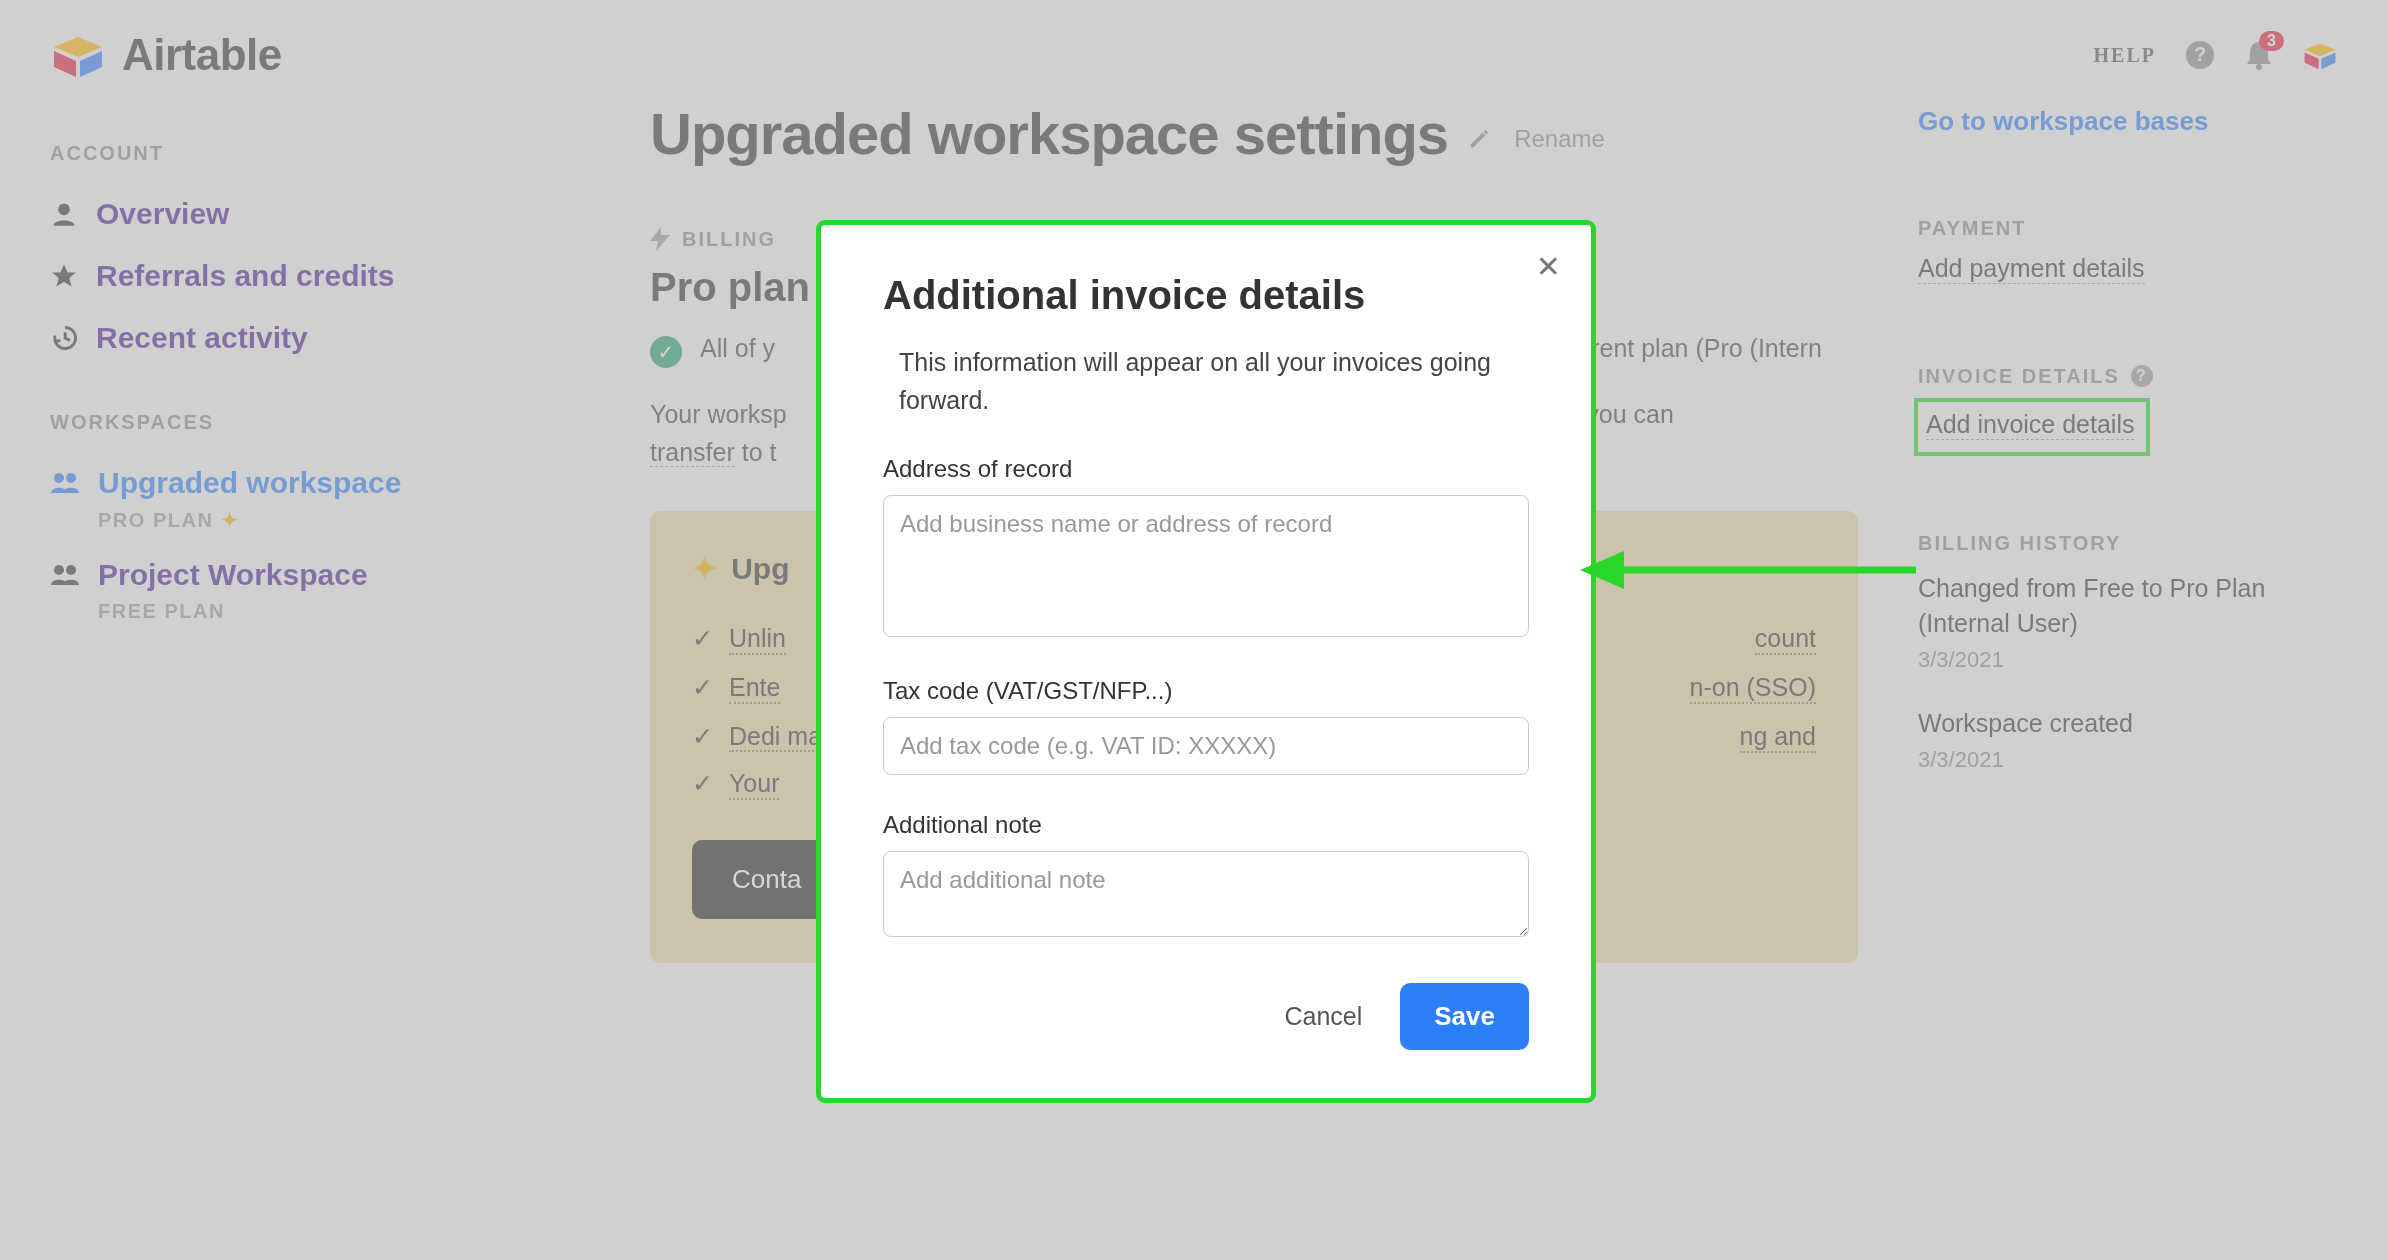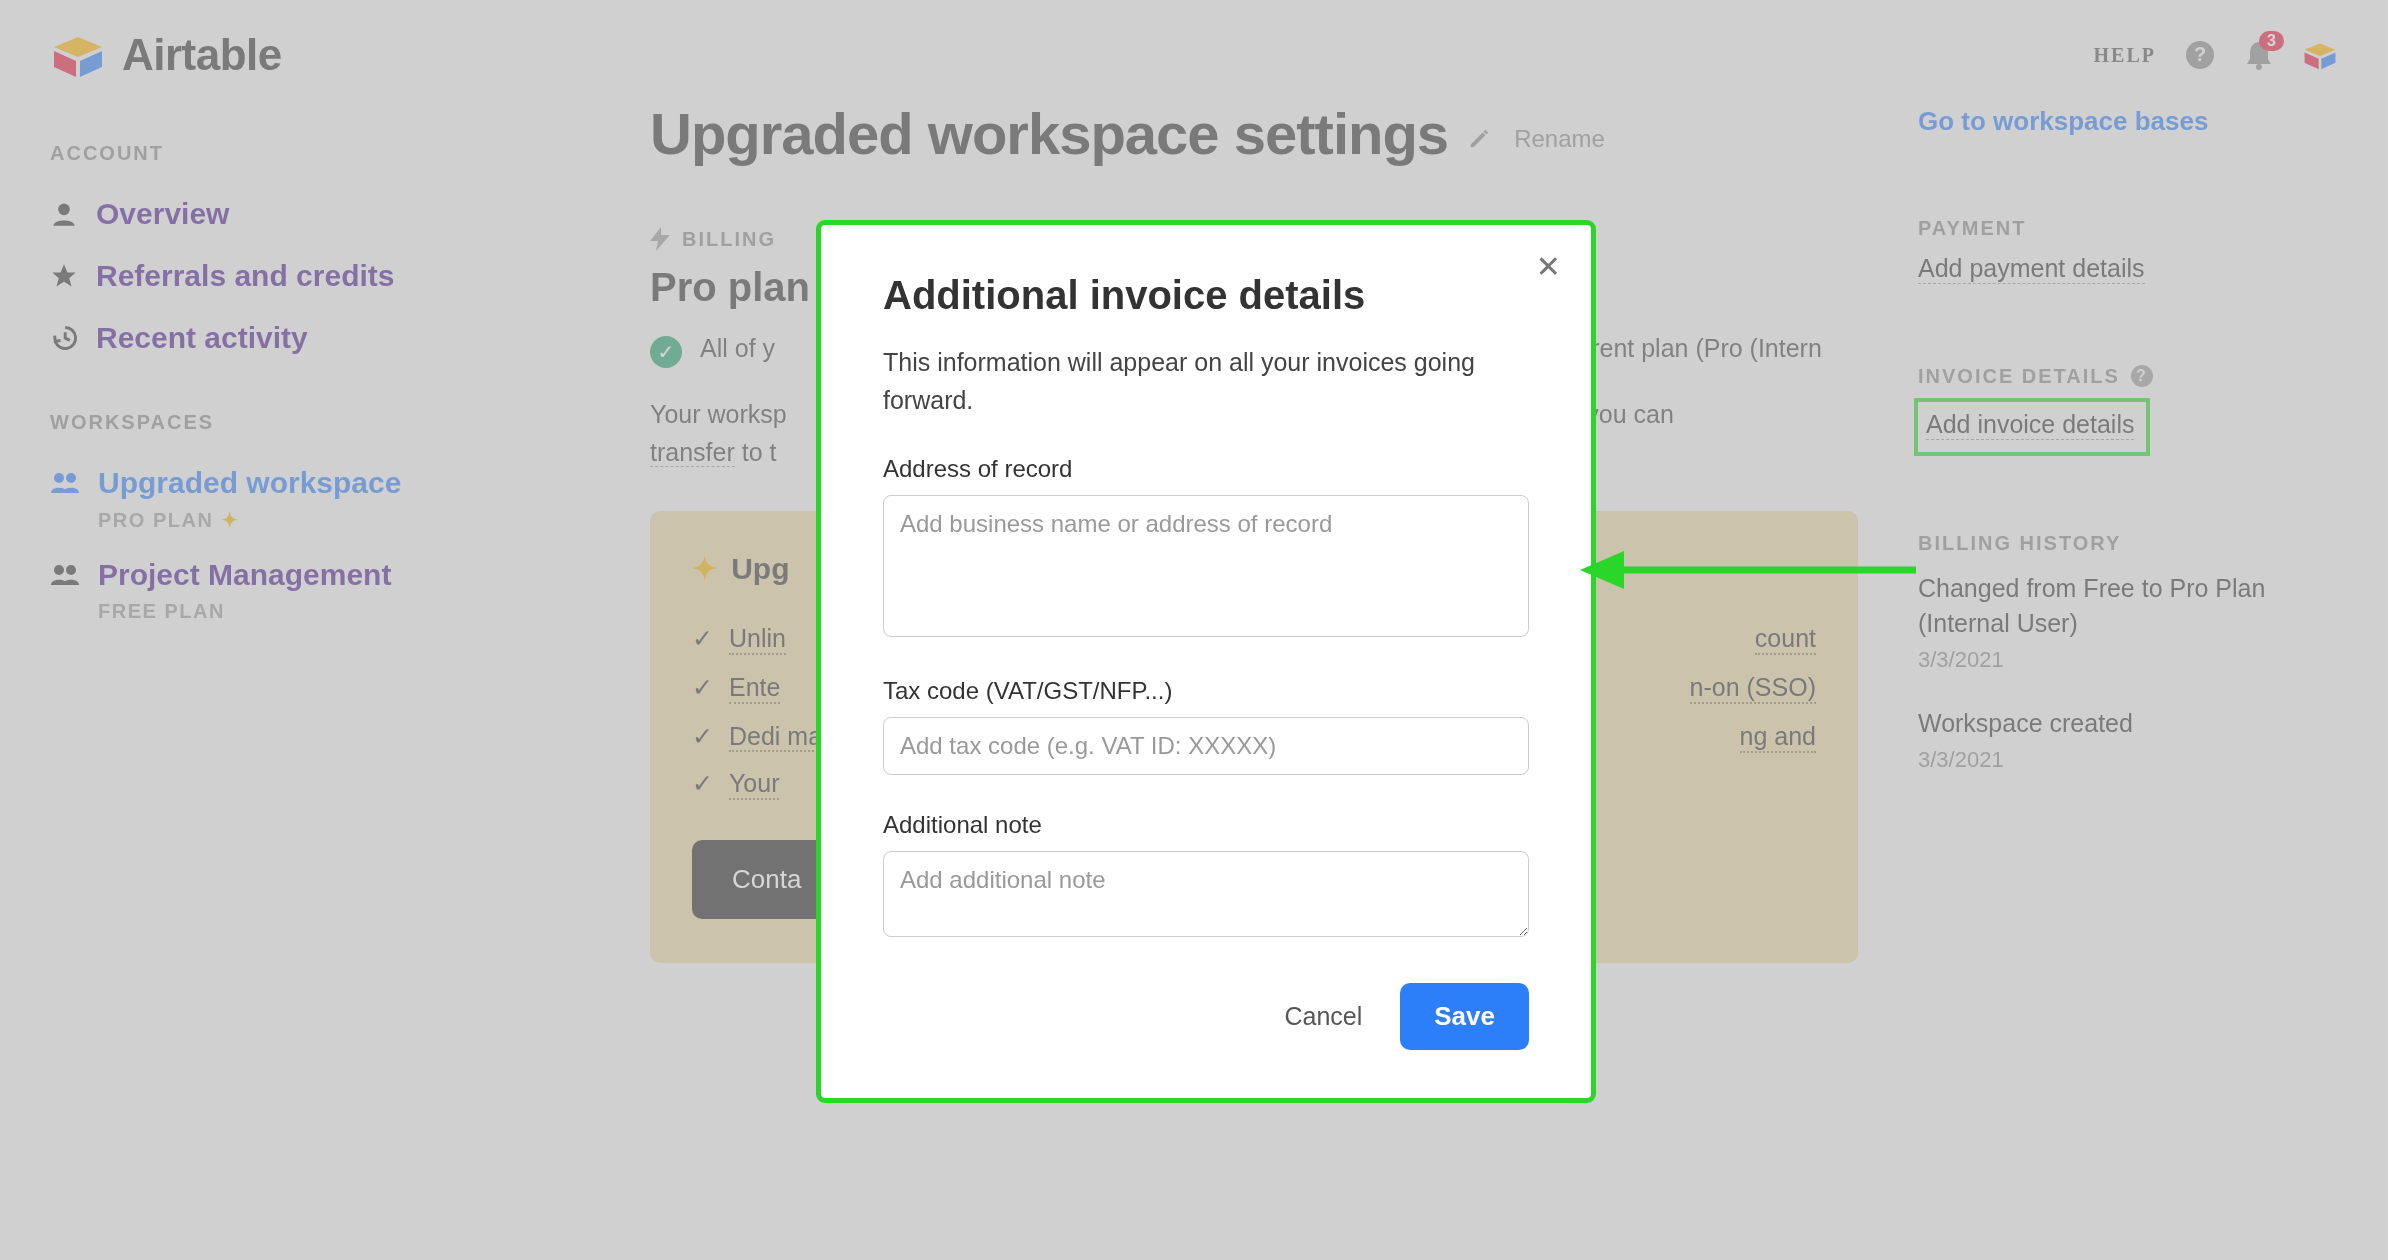--- a/index.html
+++ b/index.html
@@ -195,21 +195,21 @@
     width: 770px;
     background:#fff;
     border-radius:4px;
     outline: 5px solid #29d629;
     padding: 48px 62px 48px 62px;
   }
   .modal-close {
     position:absolute; top:24px; right:30px; font-size:30px; color:#777;
   }
   .modal-title { font-size:40px; font-weight:700; color:#333; }
-  .modal-desc { font-size:25px; color:#444; margin-top:26px; line-height:1.5; }
+  .modal-desc { font-size:25px; color:#444; margin-top:26px; line-height:1.5;margin-left:16px; }
   .field-label { font-size:24px; color:#333; margin-top:36px; margin-bottom:12px; }
   .textarea {
     width:100%; border:1.5px solid #ccc; border-radius:8px;
     padding: 14px 16px; font-size:24px; color:#333; resize:none;
     font-family:inherit;
   }
   .textarea::placeholder, .input::placeholder { color:#999; }
   .input {
     width:100%; border:1.5px solid #ccc; border-radius:8px;
     padding: 14px 16px; font-size:24px; color:#333;
@@ -316,21 +316,21 @@
         <span class="sparkle">✦</span>
       </div>
 
       <div class="side-item">
         <svg width="30" height="24" viewBox="0 0 30 24">
               <circle cx="9" cy="7" r="5" fill="#333"></circle>
               <circle cx="21" cy="7" r="5" fill="#333"></circle>
               <path d="M1 22 C1 15 17 15 17 22 Z" fill="#333"></path>
               <path d="M13 22 C13 15 29 15 29 22 Z" fill="#333"></path>
             </svg>
-        <span>Project Management</span>
+        <span>Project Workspace</span>
       </div>
       <div class="side-sub">
         <span>FREE PLAN</span>
       </div>
     </div>
 
     <div class="main">
       <div class="page-title-row">
         <span class="page-title">Upgraded workspace settings</span>
         <span class="rename-btn">

